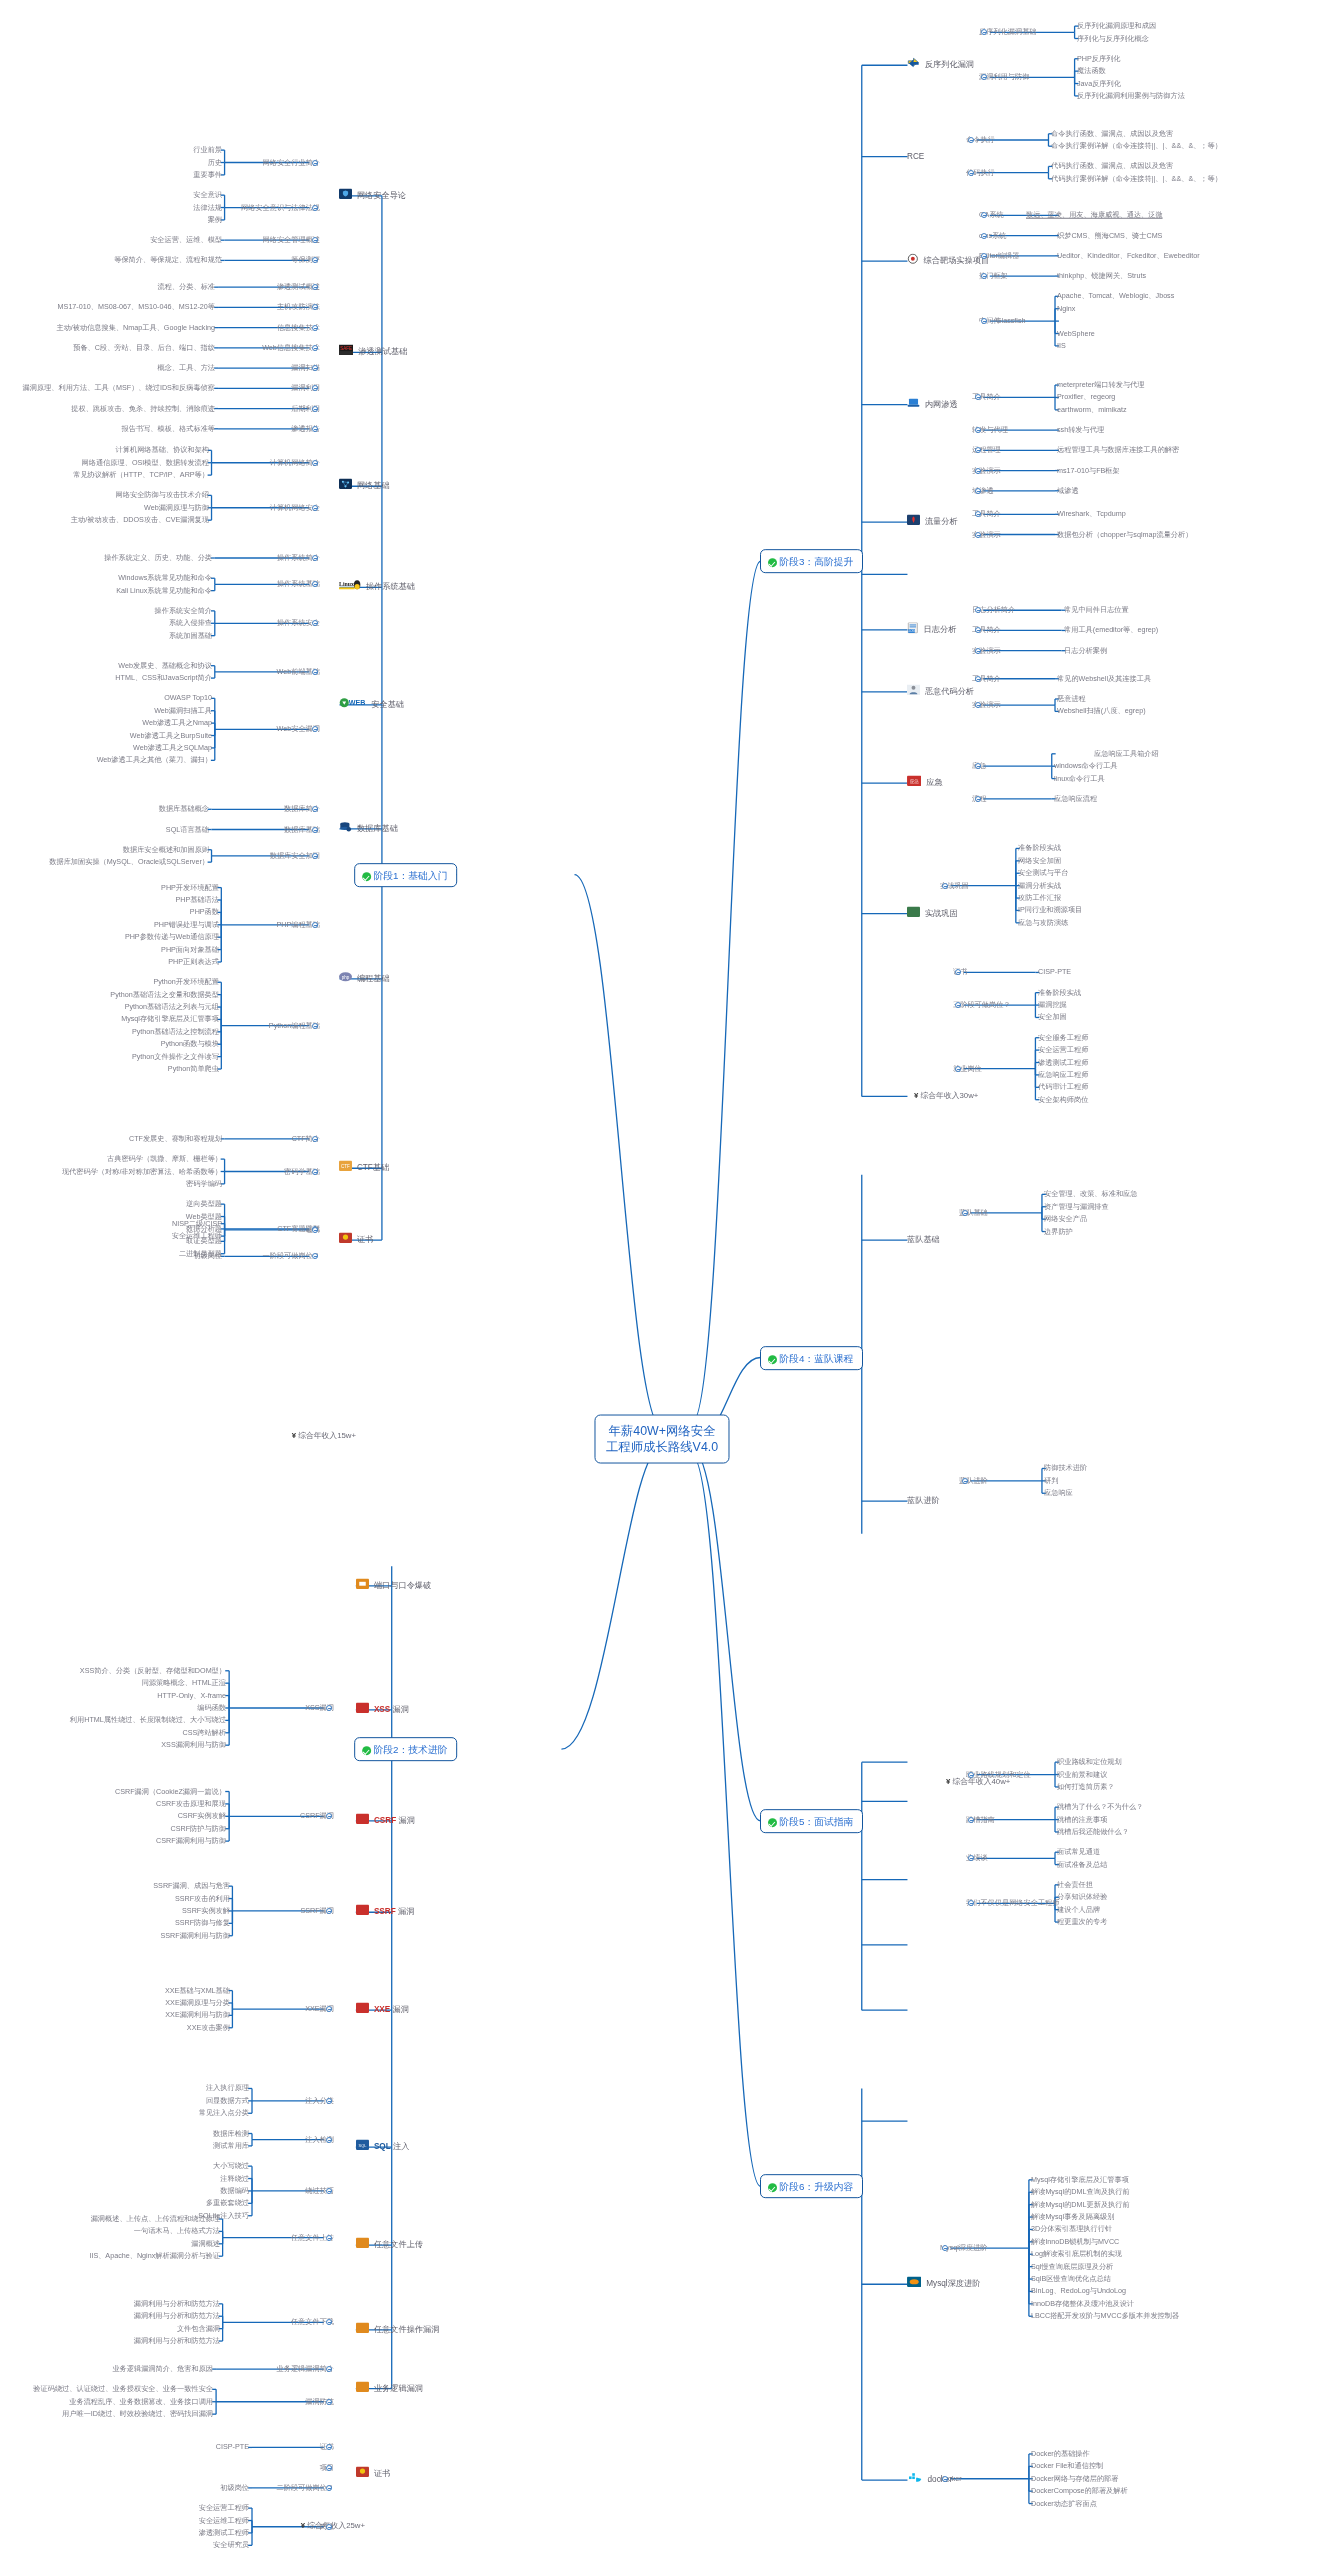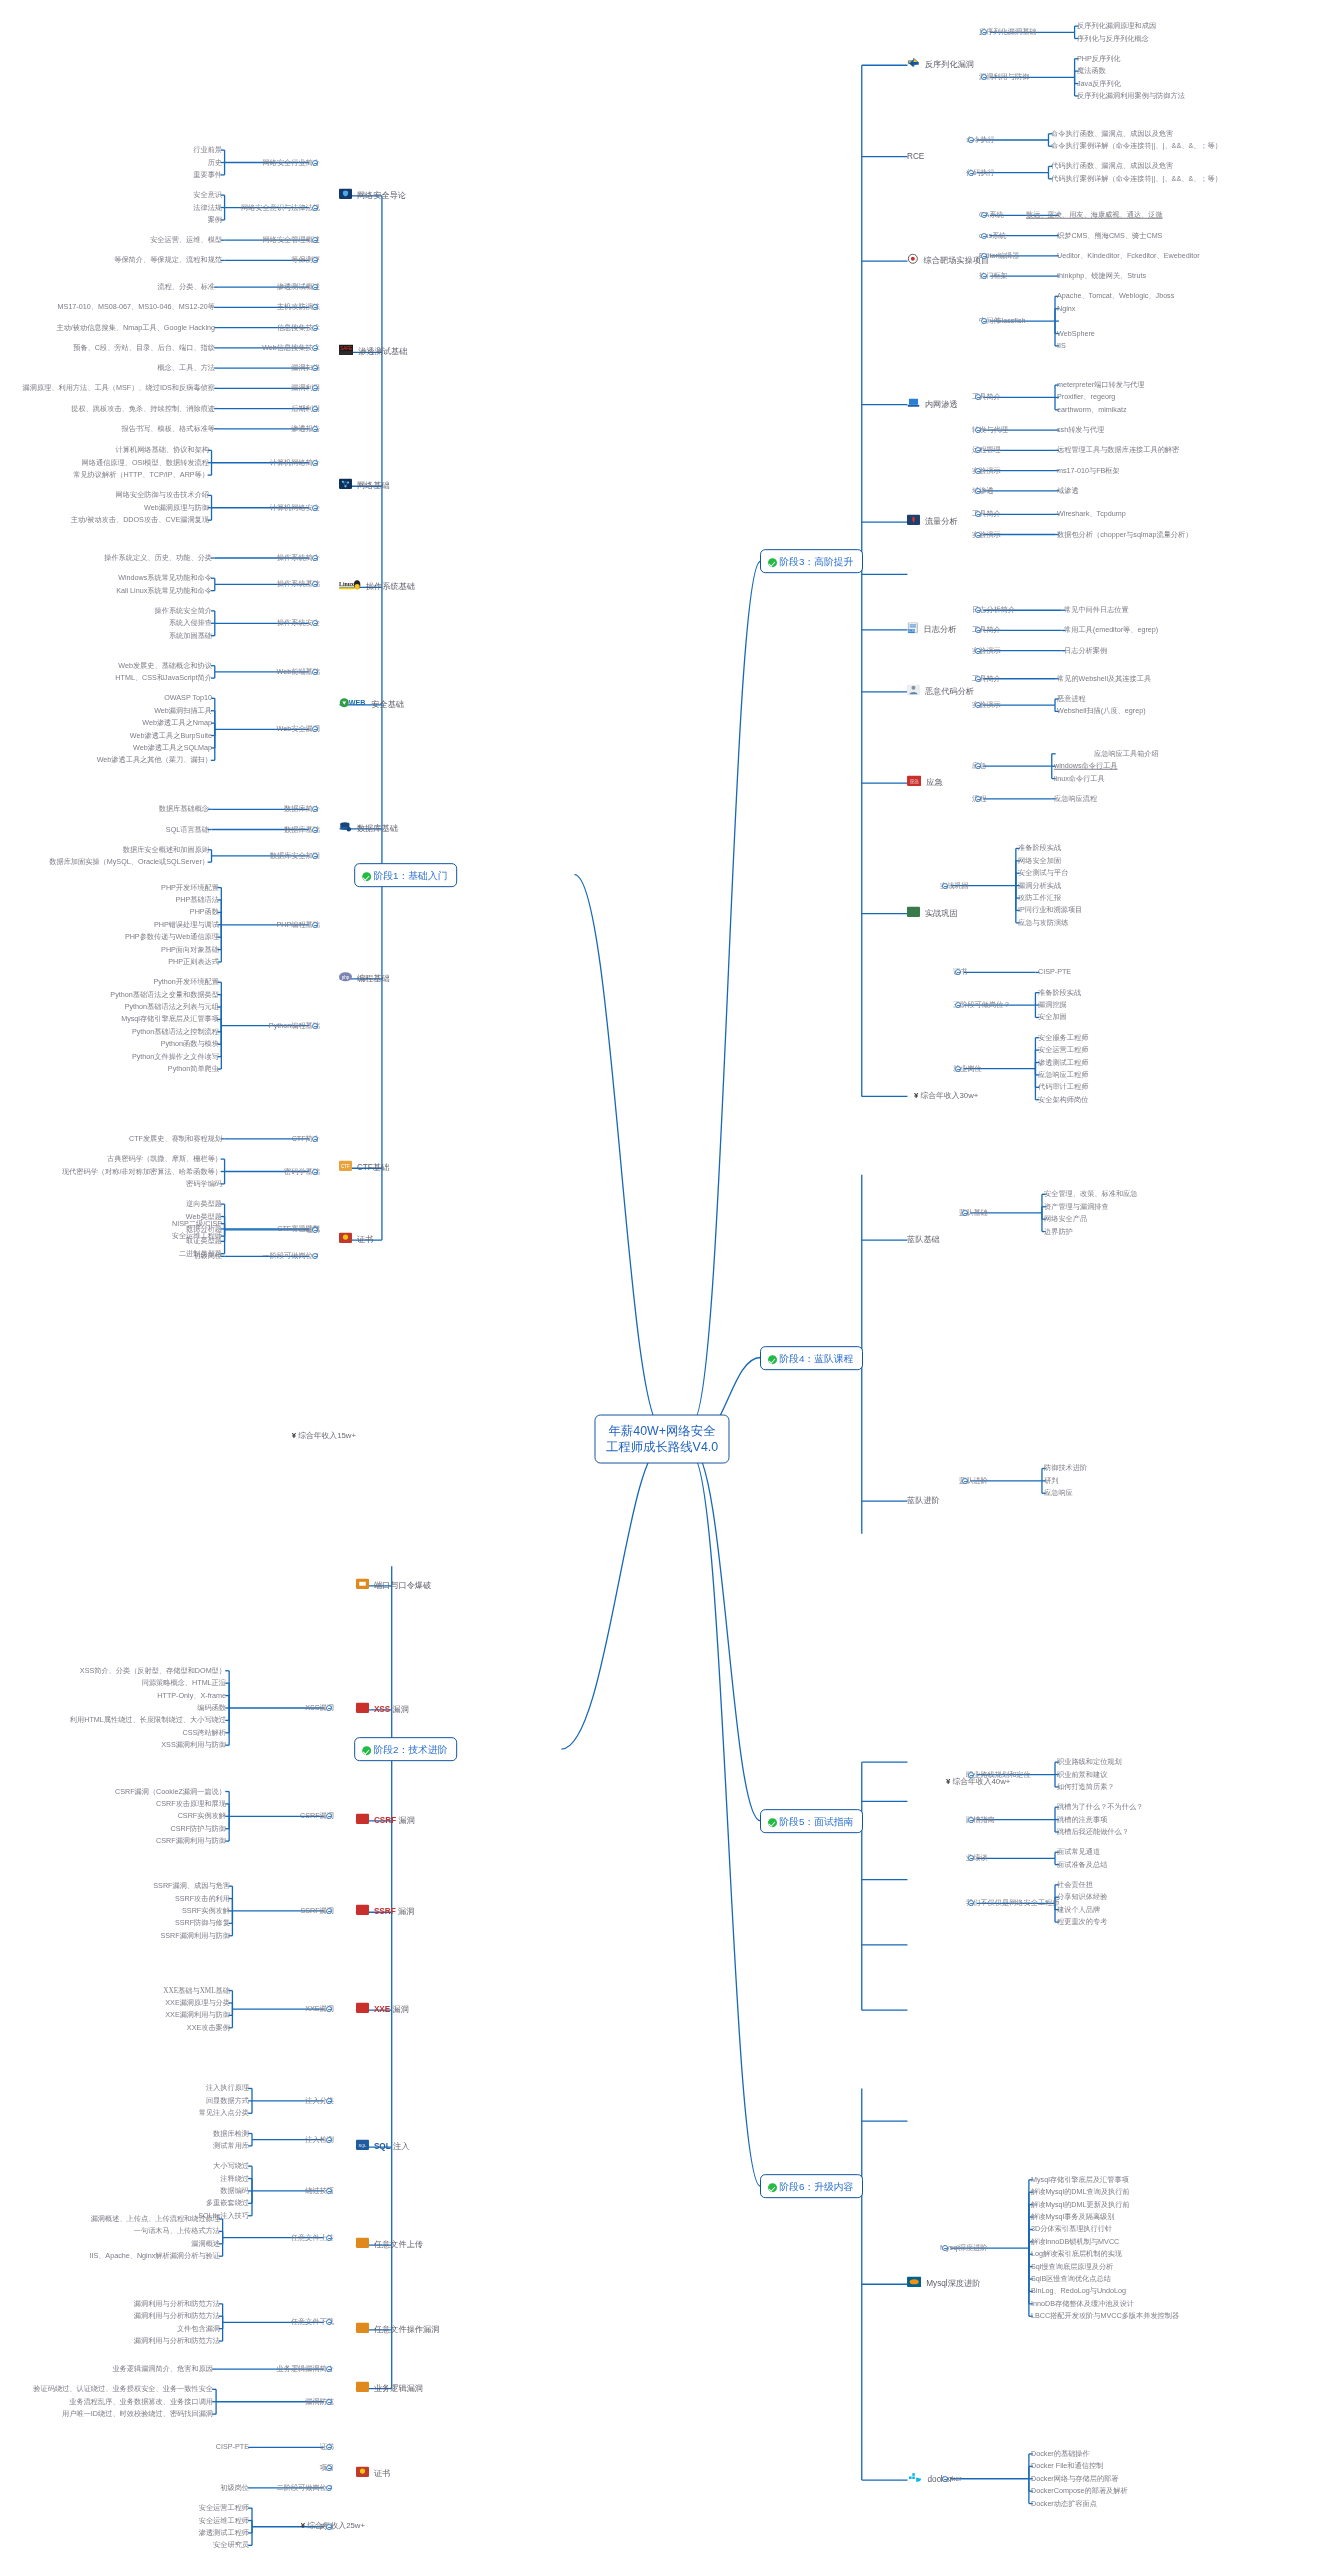--- a/index.html
+++ b/index.html
@@ -1107,21 +1107,21 @@
     <div class="node lv-leaf" style="left: 226px; top: 1841px; transform: translate(-100%, -50%);">CSRF漏洞利用与防御</div>
     <div class="node lv-sub" style="left: 334px; top: 1911px; transform: translate(-100%, -50%);">SSRF漏洞</div>
     <div class="tog" style="left: 329px; top: 1911px;"></div>
     <div class="node lv-leaf" style="left: 230px; top: 1886px; transform: translate(-100%, -50%);">SSRF漏洞、成因与危害</div>
     <div class="node lv-leaf" style="left: 230px; top: 1899px; transform: translate(-100%, -50%);">SSRF攻击的利用</div>
     <div class="node lv-leaf" style="left: 230px; top: 1911px; transform: translate(-100%, -50%);">SSRF实例攻解</div>
     <div class="node lv-leaf" style="left: 230px; top: 1923px; transform: translate(-100%, -50%);">SSRF防御与修复</div>
     <div class="node lv-leaf" style="left: 230px; top: 1936px; transform: translate(-100%, -50%);">SSRF漏洞利用与防御</div>
     <div class="node lv-sub" style="left: 334px; top: 2009px; transform: translate(-100%, -50%);">XXE漏洞</div>
     <div class="tog" style="left: 329px; top: 2009px;"></div>
-    <div class="node lv-leaf" style="left: 230px; top: 1991px; transform: translate(-100%, -50%); font-family: Liberation Serif, serif;">XXE基础与XML基础</div>
+    <div class="node lv-leaf" style="left: 230px; top: 1991px; transform: translate(-100%, -50%);">XXE基础与XML基础</div>
     <div class="node lv-leaf" style="left: 230px; top: 2003px; transform: translate(-100%, -50%);">XXE漏洞原理与分类</div>
     <div class="node lv-leaf" style="left: 230px; top: 2015px; transform: translate(-100%, -50%);">XXE漏洞利用与防御</div>
     <div class="node lv-leaf" style="left: 230px; top: 2028px; transform: translate(-100%, -50%);">XXE攻击案例</div>
     <div class="node lv-sub" style="left: 334px; top: 2101px; transform: translate(-100%, -50%);">注入分类</div>
     <div class="tog" style="left: 329px; top: 2101px;"></div>
     <div class="node lv-leaf" style="left: 249px; top: 2088px; transform: translate(-100%, -50%);">注入执行原理</div>
     <div class="node lv-leaf" style="left: 249px; top: 2101px; transform: translate(-100%, -50%);">回显数据方式</div>
     <div class="node lv-leaf" style="left: 249px; top: 2113px; transform: translate(-100%, -50%);">常见注入点分类</div>
     <div class="node lv-sub" style="left: 334px; top: 2140px; transform: translate(-100%, -50%);">注入检测</div>
     <div class="tog" style="left: 329px; top: 2140px;"></div>
@@ -1240,21 +1240,21 @@
     <div class="node lv-sub" style="left: 972px; top: 679px;">工具简介</div>
     <div class="tog" style="left: 978px; top: 679px;"></div>
     <div class="node lv-leaf" style="left: 1057px; top: 679px;">常见的Webshell及其连接工具</div>
     <div class="node lv-sub" style="left: 972px; top: 705px;">实验演示</div>
     <div class="tog" style="left: 978px; top: 705px;"></div>
     <div class="node lv-leaf" style="left: 1057px; top: 699px;">恶意进程</div>
     <div class="node lv-leaf" style="left: 1057px; top: 711px;">Webshell扫描(八度、egrep)</div>
     <div class="node lv-sub" style="left: 972px; top: 766px;">应急</div>
     <div class="tog" style="left: 978px; top: 766px;"></div>
     <div class="node lv-leaf" style="left: 1094px; top: 754px;">应急响应工具箱介绍</div>
-    <div class="node lv-leaf" style="left: 1054px; top: 766px; text-decoration: underline;">windows命令行工具</div>
+    <div class="node lv-leaf" style="left: 1054px; top: 766px;">windows命令行工具</div>
     <div class="node lv-leaf" style="left: 1054px; top: 779px;">linux命令行工具</div>
     <div class="node lv-sub" style="left: 972px; top: 799px;">流程</div>
     <div class="tog" style="left: 978px; top: 799px;"></div>
     <div class="node lv-leaf" style="left: 1054px; top: 799px;">应急响应流程</div>
     <div class="node lv-sub" style="left: 940px; top: 886px;">实战巩固</div>
     <div class="tog" style="left: 945px; top: 886px;"></div>
     <div class="node lv-leaf" style="left: 1018px; top: 848px;">准备阶段实战</div>
     <div class="node lv-leaf" style="left: 1018px; top: 861px;">网络安全加固</div>
     <div class="node lv-leaf" style="left: 1018px; top: 873px;">安全测试与平台</div>
     <div class="node lv-leaf" style="left: 1018px; top: 886px;">漏洞分析实战</div>

